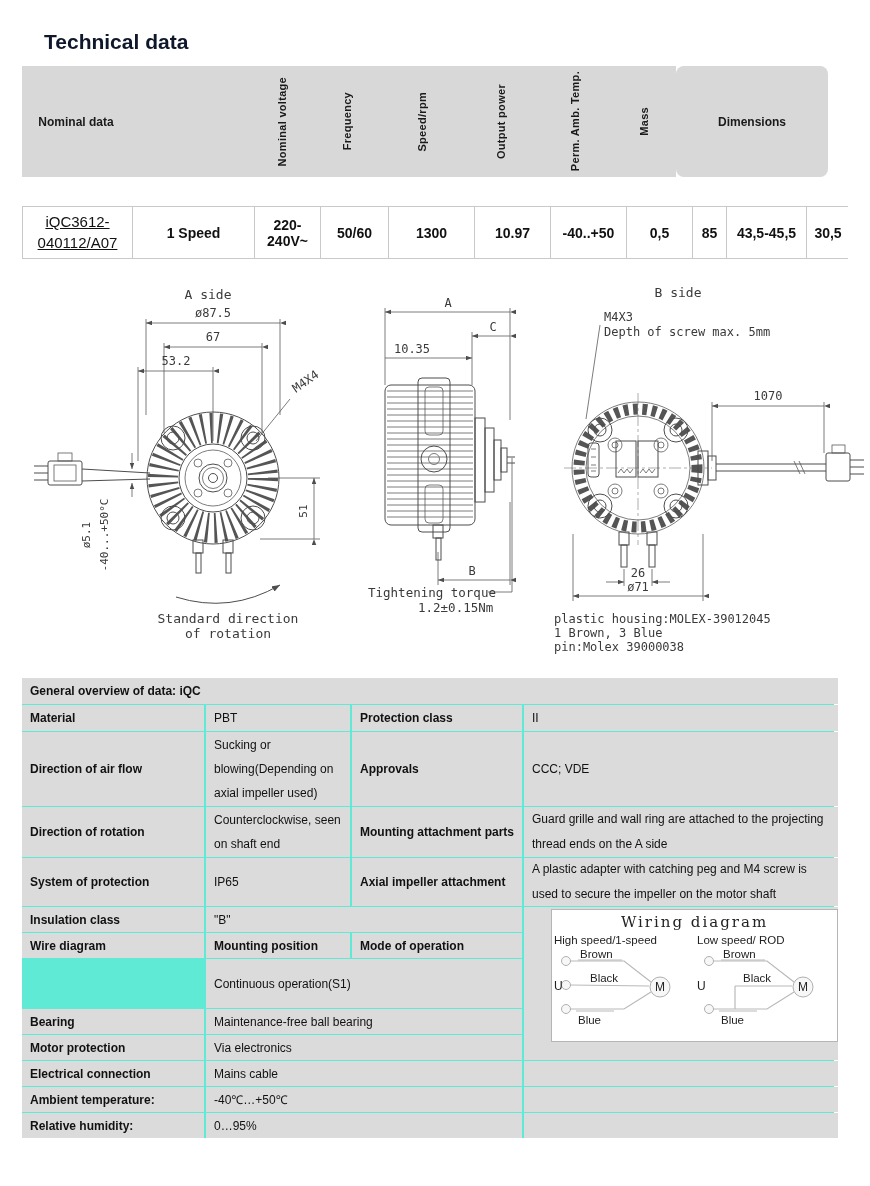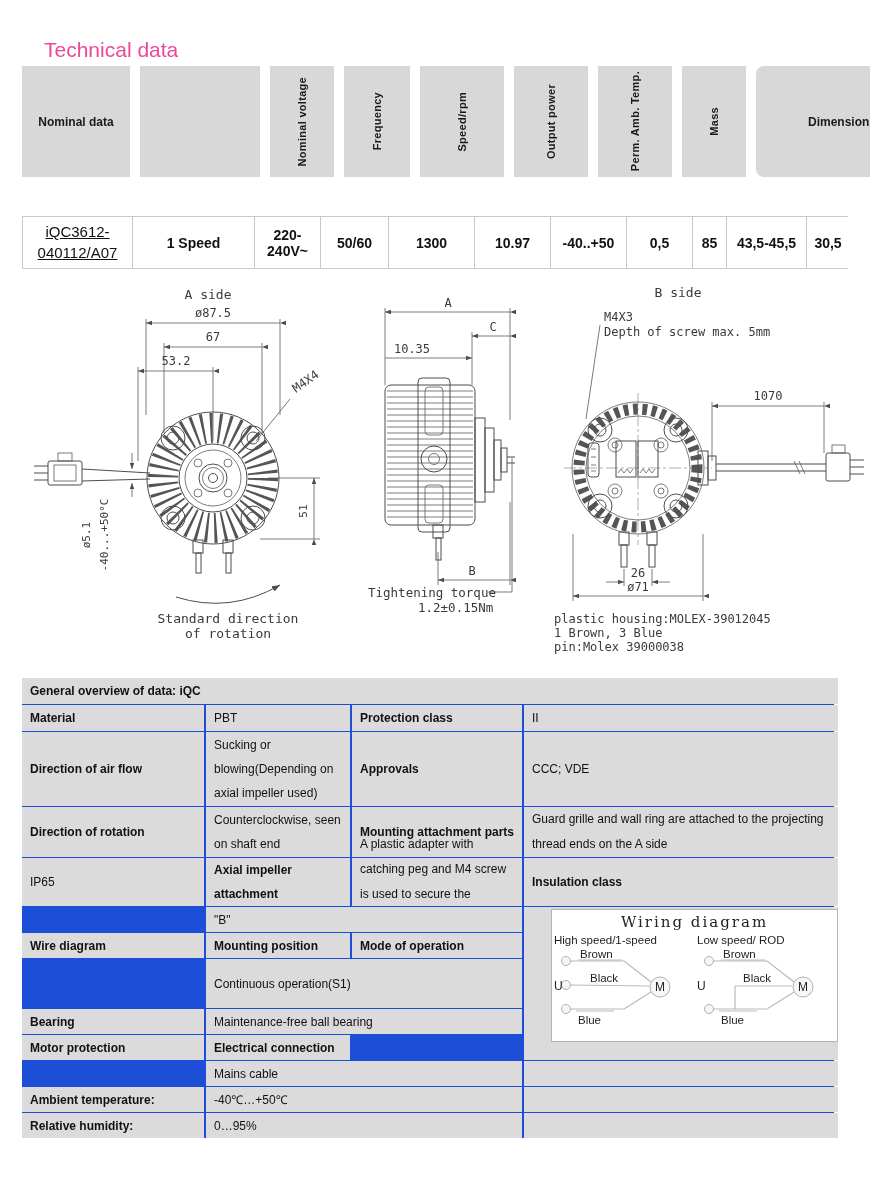--- a/index.html
+++ b/index.html
@@ -2,27 +2,27 @@
 <html><head>
 <meta charset="utf-8">
 <style>
   * { margin:0; padding:0; box-sizing:border-box; }
   html,body { background:#fff; }
   #page {
     position:relative; width:870px; height:1186px; background:#ffffff;
     font-family:"Liberation Sans", sans-serif; color:#111; overflow:hidden;
   }
   
-  .page-title { position:absolute; left:44px; top:38px; font-size:21px; font-weight:normal; color:#ec4899; }
+  .page-title { position:absolute; left:44px; top:30px; font-size:21px; font-weight:bold; color:#0f172a; }
 
   
   .ttable { position:absolute; left:22px; top:66px; width:826px; }
   .ttable-head {
     display:grid; grid-template-columns:108px 120px 64px 66px 84px 74px 74px 64px 32px 78px 42px;
-    grid-template-rows:111px 27px; gap:10px; background:#fff;
+    grid-template-rows:111px 27px; gap:0; background:#fff;
   }
   .gcell { background:#d8d8d8; display:flex; align-items:center; justify-content:center; text-align:center; }
   .gcell .hlabel { font-size:12px; font-weight:bold; color:#1a1a1a; }
   .vtext {
     writing-mode:vertical-rl; transform:rotate(180deg);
     font-size:11px; font-weight:bold; color:#1a1a1a; letter-spacing:0.3px; white-space:nowrap;
   }
   .dimspan { grid-column:9 / 12;border-radius:8px; }
   .bcell { background:#ec4899; color:#fff; font-size:12px; font-weight:bold;
            display:flex; align-items:center; justify-content:center;margin-top:40px; }
@@ -40,21 +40,21 @@
   svg text { font-family:"DejaVu Sans Mono", monospace; fill:#3a3a3a; }
   .dline { stroke:#4d4d4d; stroke-width:1; fill:none; }
   .thin  { stroke:#5a5a5a; stroke-width:0.8; fill:none; }
   .cline { stroke:#8a8a8a; stroke-width:0.7; fill:none; stroke-dasharray:12 3 3 3; }
 
   
   .otable {
     position:absolute; left:22px; top:678px; width:812px;
     display:grid; grid-template-columns:182px 144px 170px 1fr;
     grid-template-rows:26px 26px 74px 50px 48px 25px 25px 49px 25px 25px 25px 25px 25px;
-    column-gap:2px; row-gap:1px; background:#1d4ed8; font-size:12px;
+    column-gap:2px; row-gap:1px; background:#5eead4; font-size:12px;
   }
   .ocell { background:#dbdbdb; display:flex; align-items:center; padding-left:8px; line-height:24px; }
   .olabel { font-weight:bold; }
   .otitle { grid-column:1 / 5; font-weight:bold; }
   .ovalue {}
   .span23 { grid-column:2 / 4; }
   .narrow140 { max-width:140px; display:block; }
   .narrow150 { max-width:150px; display:block; }
   .rvalue { line-height:25px; padding-right:6px; }
   .wirecell { grid-column:4; grid-row:6 / span 5; background:#dbdbdb; display:block; padding:2px 0 0 27px; }
@@ -388,20 +388,21 @@
     <div class="ocell olabel">Approvals</div>
     <div class="ocell ovalue rvalue">CCC; VDE</div>
 
     <div class="ocell olabel">Direction of rotation</div>
     <div class="ocell ovalue">
         <span class="narrow150">Counterclockwise, seen on shaft end</span>
       </div>
     <div class="ocell olabel">Mounting attachment parts</div>
     <div class="ocell ovalue rvalue">Guard grille and wall ring are attached to the projecting thread ends on the A side</div>
 
+    <div class="ocell olabel">System of protection</div>
     <div class="ocell ovalue">IP65</div>
     <div class="ocell olabel">Axial impeller attachment</div>
     <div class="ocell ovalue rvalue">A plastic adapter with catching peg and M4 screw is used to secure the impeller on the motor shaft</div>
 
     <div class="ocell olabel">Insulation class</div>
     <div class="ocell ovalue span23">"B"</div>
     <div class="ocell olabel">Wire diagram</div>
 
     <div class="wirecell">
       <div class="wirebox">
@@ -449,20 +450,21 @@
 
     <div class="ocell olabel">Mode of operation</div>
     <div class="ocell ovalue span23">
         <span class="narrow140">Continuous operation(S1)</span>
       </div>
 
     <div class="ocell olabel">Bearing</div>
     <div class="ocell ovalue span23">Maintenance-free ball bearing</div>
 
     <div class="ocell olabel">Motor protection</div>
+    <div class="ocell ovalue span23">Via electronics</div>
 
     <div class="ocell olabel">Electrical connection</div>
     <div class="ocell ovalue span23">Mains cable</div>
     <div class="ocell" style="grid-column:4;"></div>
 
     <div class="ocell olabel">Ambient temperature:</div>
     <div class="ocell ovalue span23">-40℃…+50℃</div>
     <div class="ocell" style="grid-column:4;"></div>
 
     <div class="ocell olabel">Relative humidity:</div>

